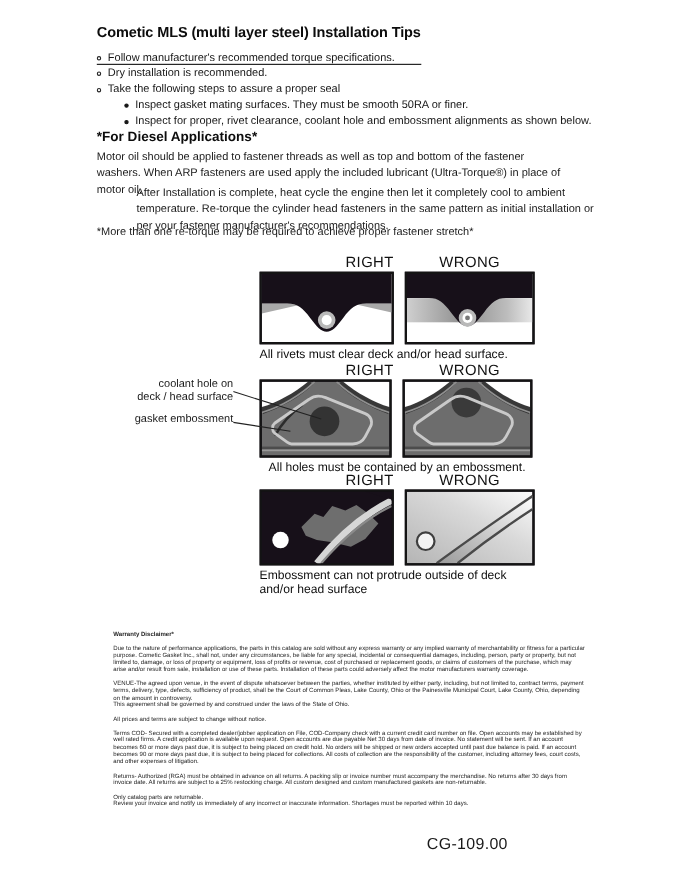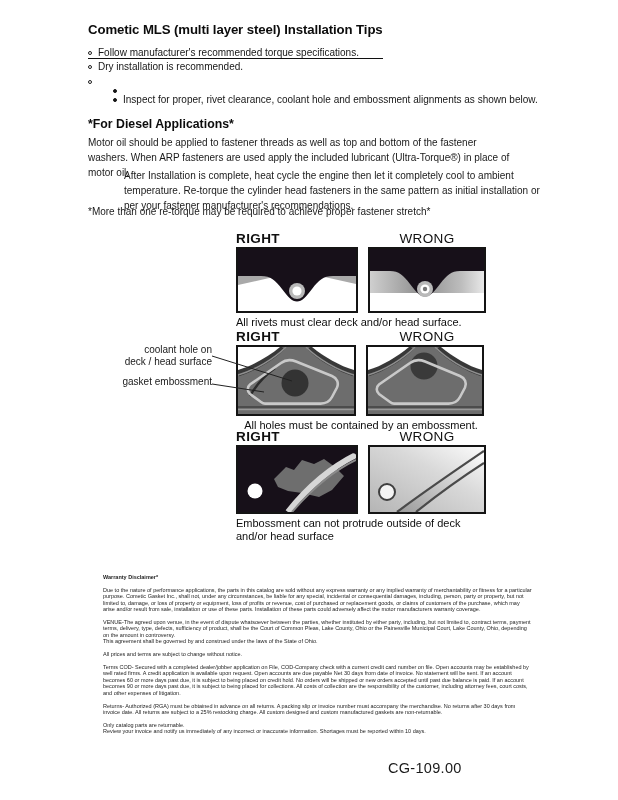--- a/index.html
+++ b/index.html
@@ -20,21 +20,21 @@
   .b-row.sub .b-dot { background:#161616; border-color:#161616; margin-left:25px; }
   .diesel-h { position:absolute; left:88px; top:117px; font-size:12.3px; font-weight:bold; color:#0c0c0c; }
   .para { position:absolute; left:88px; width:430px; font-size:10px; line-height:15px; color:#1a1a1a; }
   .p1 { top:135px; }
   .p2 { top:168px;margin-left:36px; }
   .note { top:204px; }
 
   .drow { position:absolute; left:236px; width:250px; }
   .r1 { top:231px; } .r2 { top:329px; } .r3 { top:429px; }
   .dlabels { display:flex; gap:10px; font-size:13.5px; letter-spacing:0.4px; color:#101010; }
-  .dlabels .l { width:122px; text-align:left;font-weight:bold; }
+  .dlabels .l { width:122px; text-align:right; }
   .dlabels .r { width:118px; text-align:center; }
   .dboxes { display:flex; gap:10px; margin-top:1px; }
   .dbox { border:2px solid #141414; background:#171019; flex:none; }
   .dbox svg { display:block; }
   .dcap { font-size:11px; margin-top:3px; color:#0e0e0e; line-height:12.5px; }
   .dcap.center { text-align:center; }
 
   .co1 { position:absolute; left:100px; top:344px; width:112px; text-align:right; font-size:10px; line-height:11.5px; color:#1a1a1a; }
   .co2 { position:absolute; left:100px; top:376px; width:112px; text-align:right; font-size:10px; color:#1a1a1a; }
   .leaders { position:absolute; left:212px; top:352px; }
@@ -57,23 +57,25 @@
     <div class="b-row">
       <span class="b-dot"></span>
       <span>Follow manufacturer's recommended torque specifications.</span>
     </div>
     <div class="b-row">
       <span class="b-dot"></span>
       <span>Dry installation is recommended.</span>
     </div>
     <div class="b-row">
       <span class="b-dot"></span>
+      <span>Take the following steps to assure a proper seal</span>
     </div>
     <div class="b-row sub">
       <span class="b-dot"></span>
+      <span>Inspect gasket mating surfaces.  They must be smooth 50RA or finer.</span>
     </div>
     <div class="b-row sub">
       <span class="b-dot"></span>
       <span>Inspect for proper, rivet clearance, coolant hole and embossment alignments as shown below.</span>
     </div>
   </div>
 
   <div class="diesel-h">*For Diesel Applications*</div>
   <div class="para p1">Motor oil should be applied to fastener threads as well as top and bottom of the fastener washers. When ARP fasteners are used apply the included lubricant (Ultra-Torque®) in place of motor oil.</div>
   <div class="para p2">After Installation is complete, heat cycle the engine then let it completely cool to ambient temperature. Re-torque the cylinder head fasteners in the same pattern as initial installation or per your fastener manufacturer's recommendations.</div>

